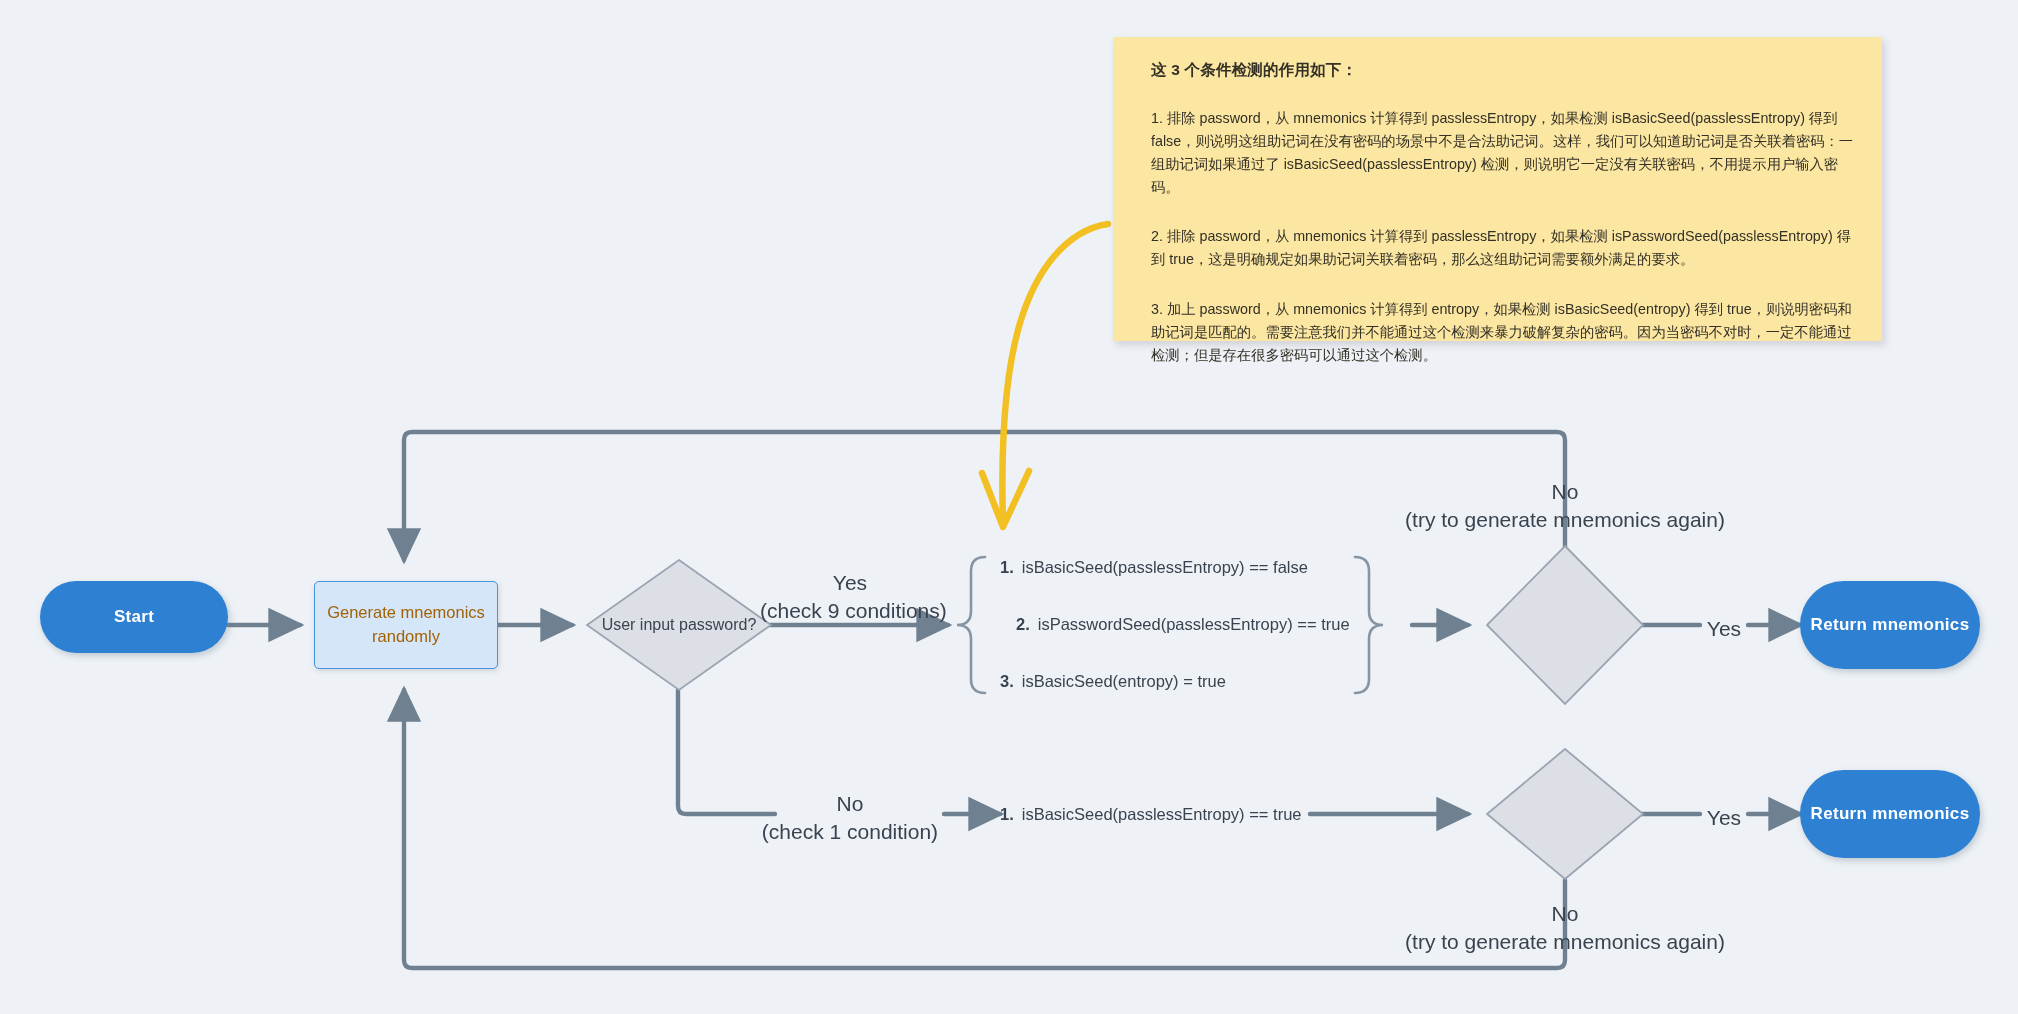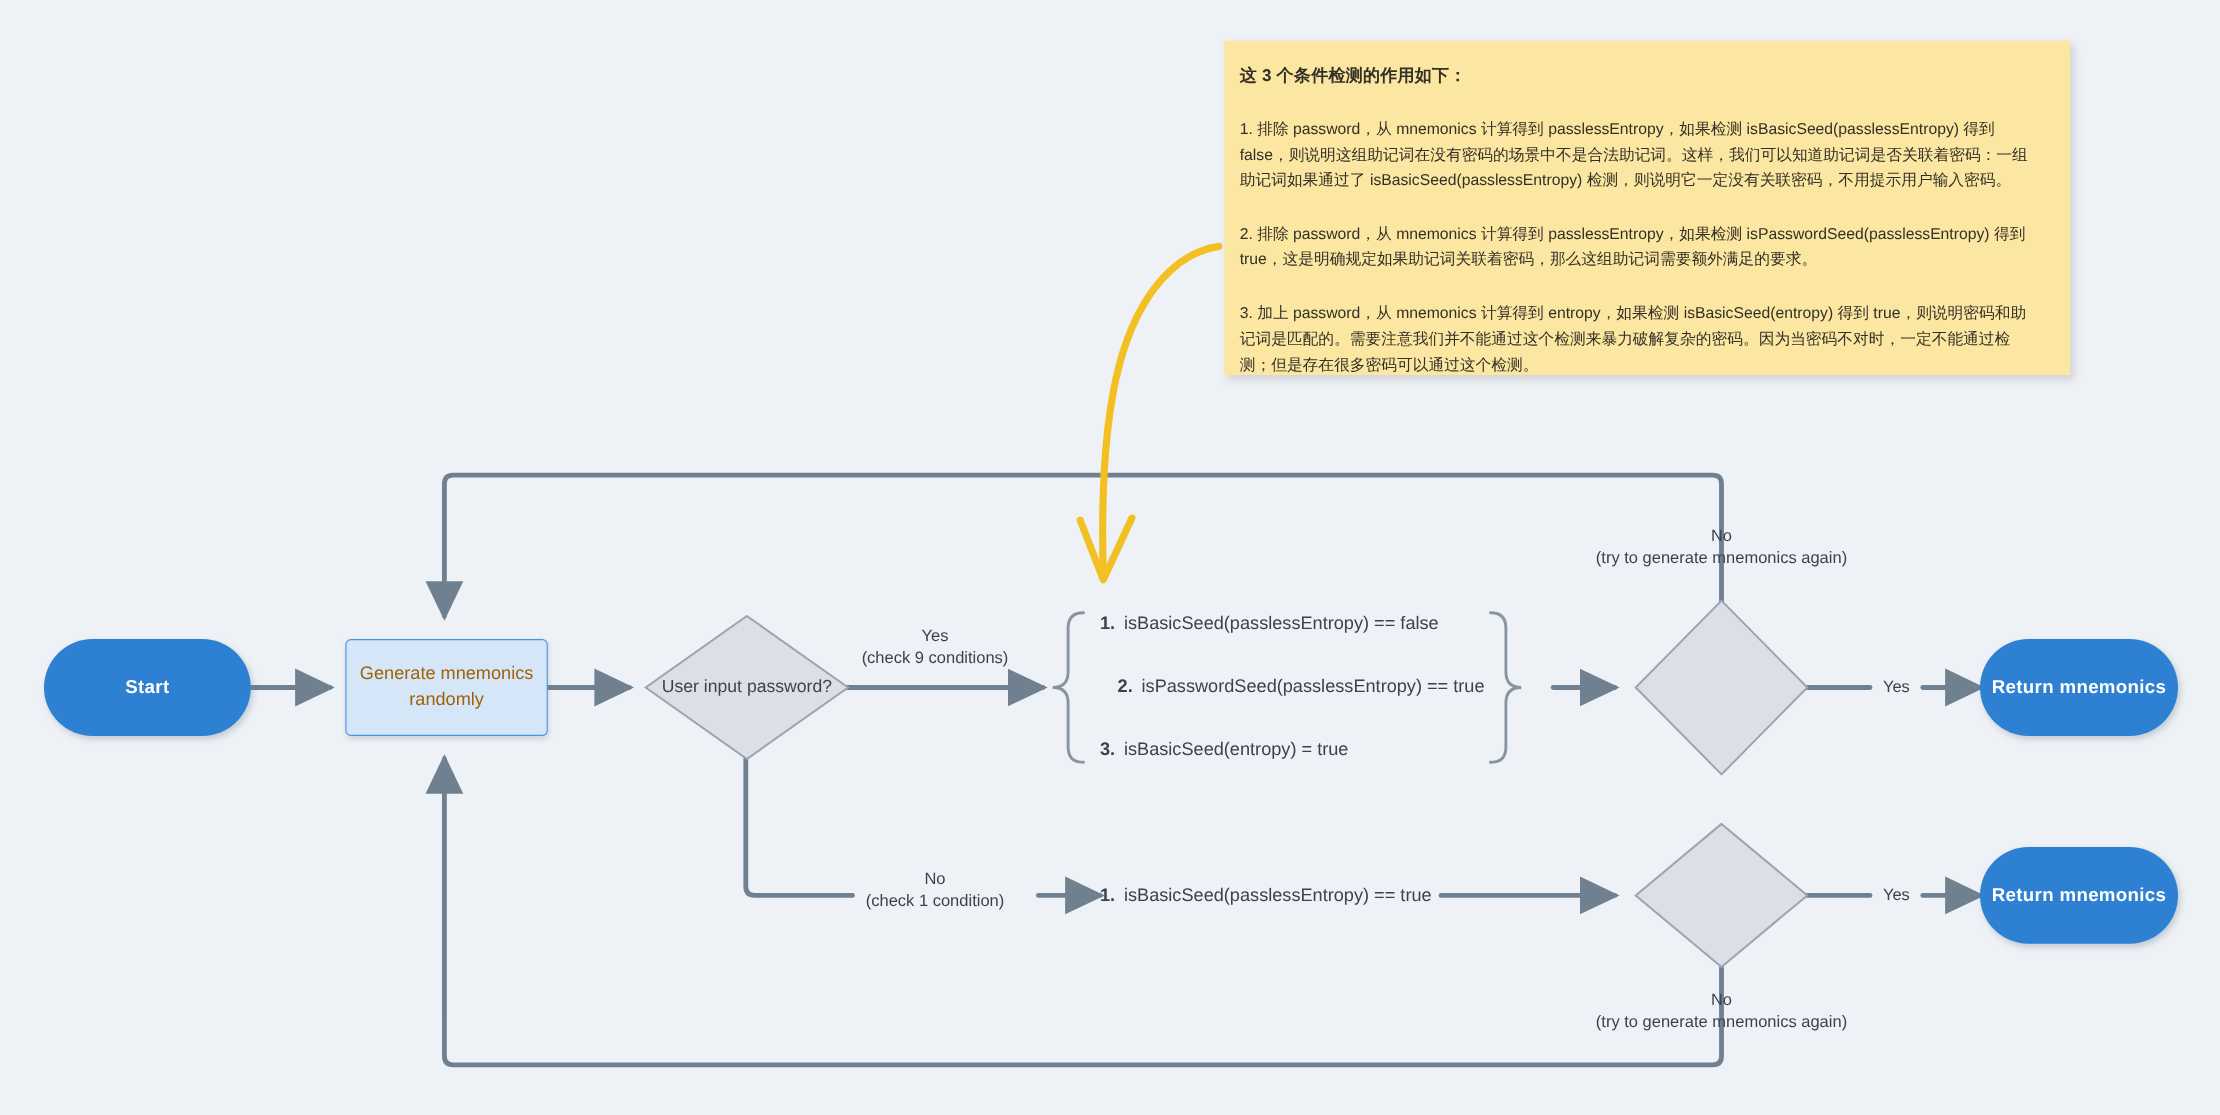--- a/index.html
+++ b/index.html
@@ -12,21 +12,21 @@
   }
   #canvas{position:absolute;inset:0;width:2018px;height:1014px;}
   svg.layer{position:absolute;left:0;top:0;width:2018px;height:1014px;pointer-events:none;}
 
   
   .note{
     position:absolute;
     left:1113px;top:37px;width:769px;height:304px;
     background:#fbe6a2;
     box-sizing:border-box;
-    padding:22px 26px 0 14px;
+    padding:22px 26px 0 38px;
     box-shadow:3px 4px 7px rgba(120,120,130,.25);
     color:#333026;
   }
   .note-title{
     font-size:15.5px;font-weight:bold;letter-spacing:.2px;
     margin:0 0 26px 0;line-height:1.4;
   }
   .note-para{
     font-size:14.3px;line-height:1.62;margin:0 0 26px 0;
     font-weight:normal;
@@ -53,21 +53,21 @@
   .diamond-wrap{position:absolute;}
   .diamond-label{
     position:absolute;left:0;top:0;width:100%;height:100%;
     display:flex;align-items:center;justify-content:center;
     text-align:right;color:#3a4450;font-size:16px;line-height:1.42;
     pointer-events:none;
   }
 
   
   .elabel{
-    position:absolute;color:#39434f;font-size:15px;line-height:1.35;
+    position:absolute;color:#39434f;font-size:21px;line-height:1.35;
     text-align:center;white-space:nowrap;
   }
   .cond-item{
     position:absolute;color:#39434f;font-size:16.5px;white-space:nowrap;
   }
   .cond-item .num{font-weight:bold;margin-right:8px;}
 </style>
 </head>
 <body>
 
@@ -122,21 +122,21 @@
     </g>
   </svg>
 
   <div class="note">
     <div class="note-title">这 3 个条件检测的作用如下：</div>
     <div class="note-para">1. 排除 password，从 mnemonics 计算得到 passlessEntropy，如果检测 isBasicSeed(passlessEntropy) 得到 false，则说明这组助记词在没有密码的场景中不是合法助记词。这样，我们可以知道助记词是否关联着密码：一组助记词如果通过了 isBasicSeed(passlessEntropy) 检测，则说明它一定没有关联密码，不用提示用户输入密码。</div>
     <div class="note-para">2. 排除 password，从 mnemonics 计算得到 passlessEntropy，如果检测 isPasswordSeed(passlessEntropy) 得到 true，这是明确规定如果助记词关联着密码，那么这组助记词需要额外满足的要求。</div>
     <div class="note-para">3. 加上 password，从 mnemonics 计算得到 entropy，如果检测 isBasicSeed(entropy) 得到 true，则说明密码和助记词是匹配的。需要注意我们并不能通过这个检测来暴力破解复杂的密码。因为当密码不对时，一定不能通过检测；但是存在很多密码可以通过这个检测。</div>
   </div>
 
-  <div class="node pill" style="left:40px;top:581px;width:188px;height:88px;">
+  <div class="node pill" style="left:40px;top:581px;width:188px;height:72px;">
     <span>Start</span>
   </div>
 
   <div class="node procbox" style="left:314px;top:581px;width:184px;height:88px;">
     <span>Generate mnemonics randomly</span>
   </div>
 
   <div class="diamond-wrap" style="left:587px;top:560px;width:184px;height:130px;">
     <div class="diamond-label">User input password?</div>
   </div>

